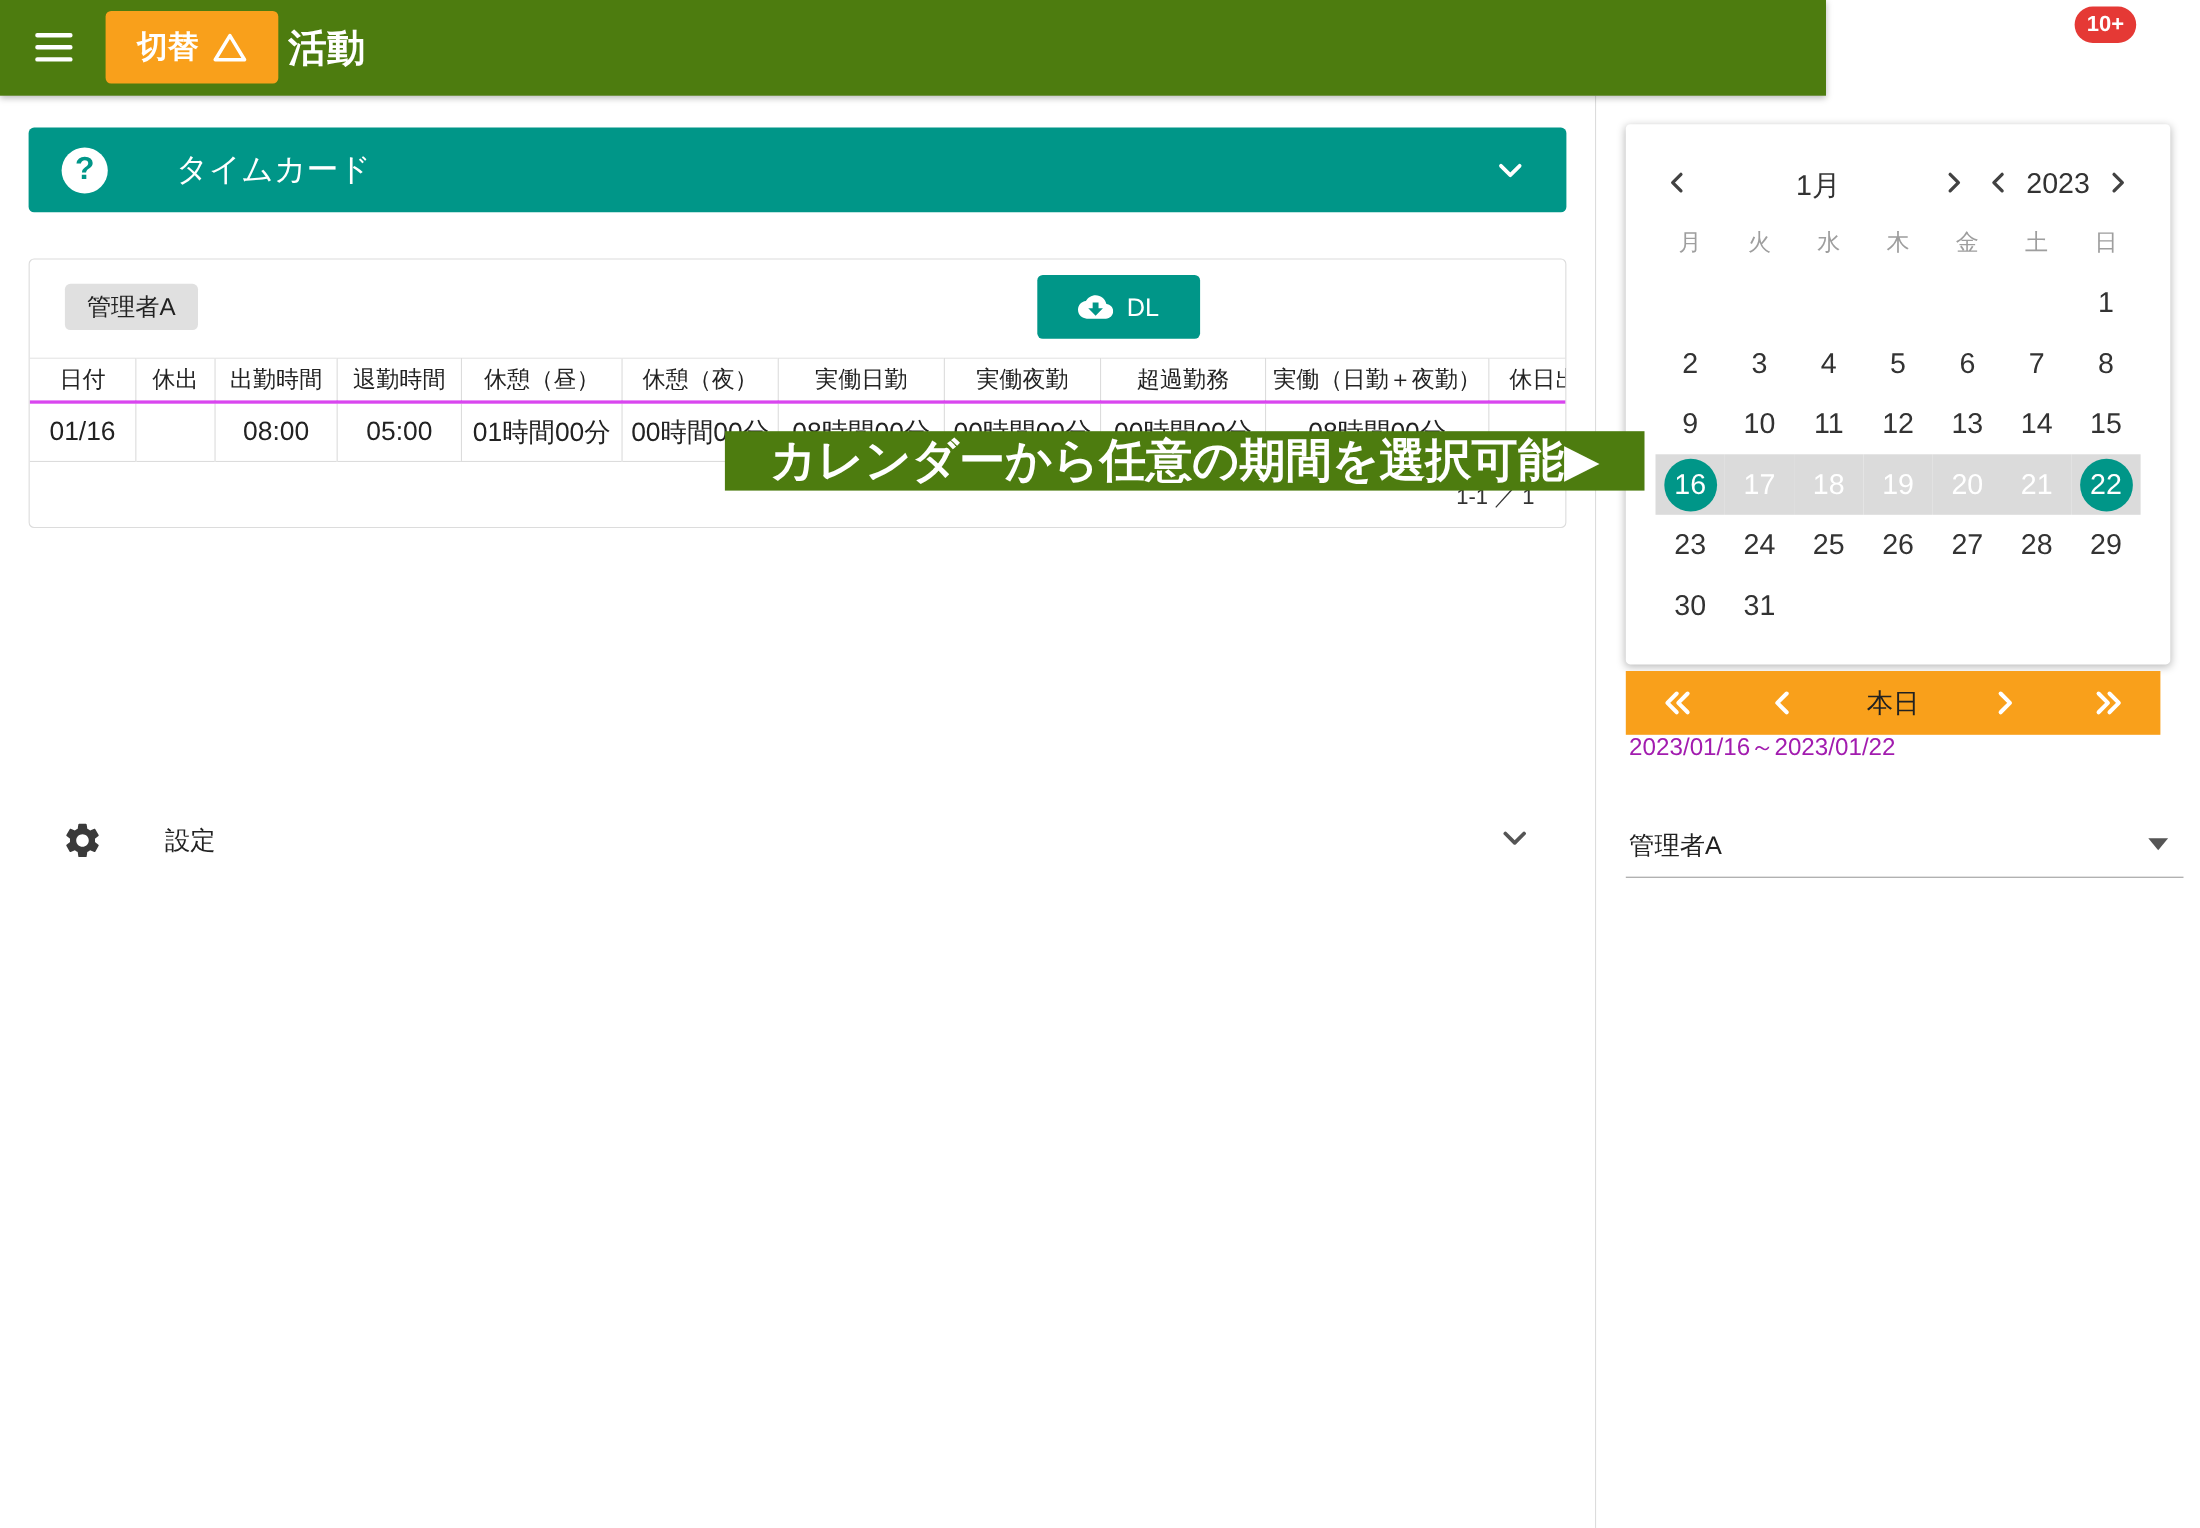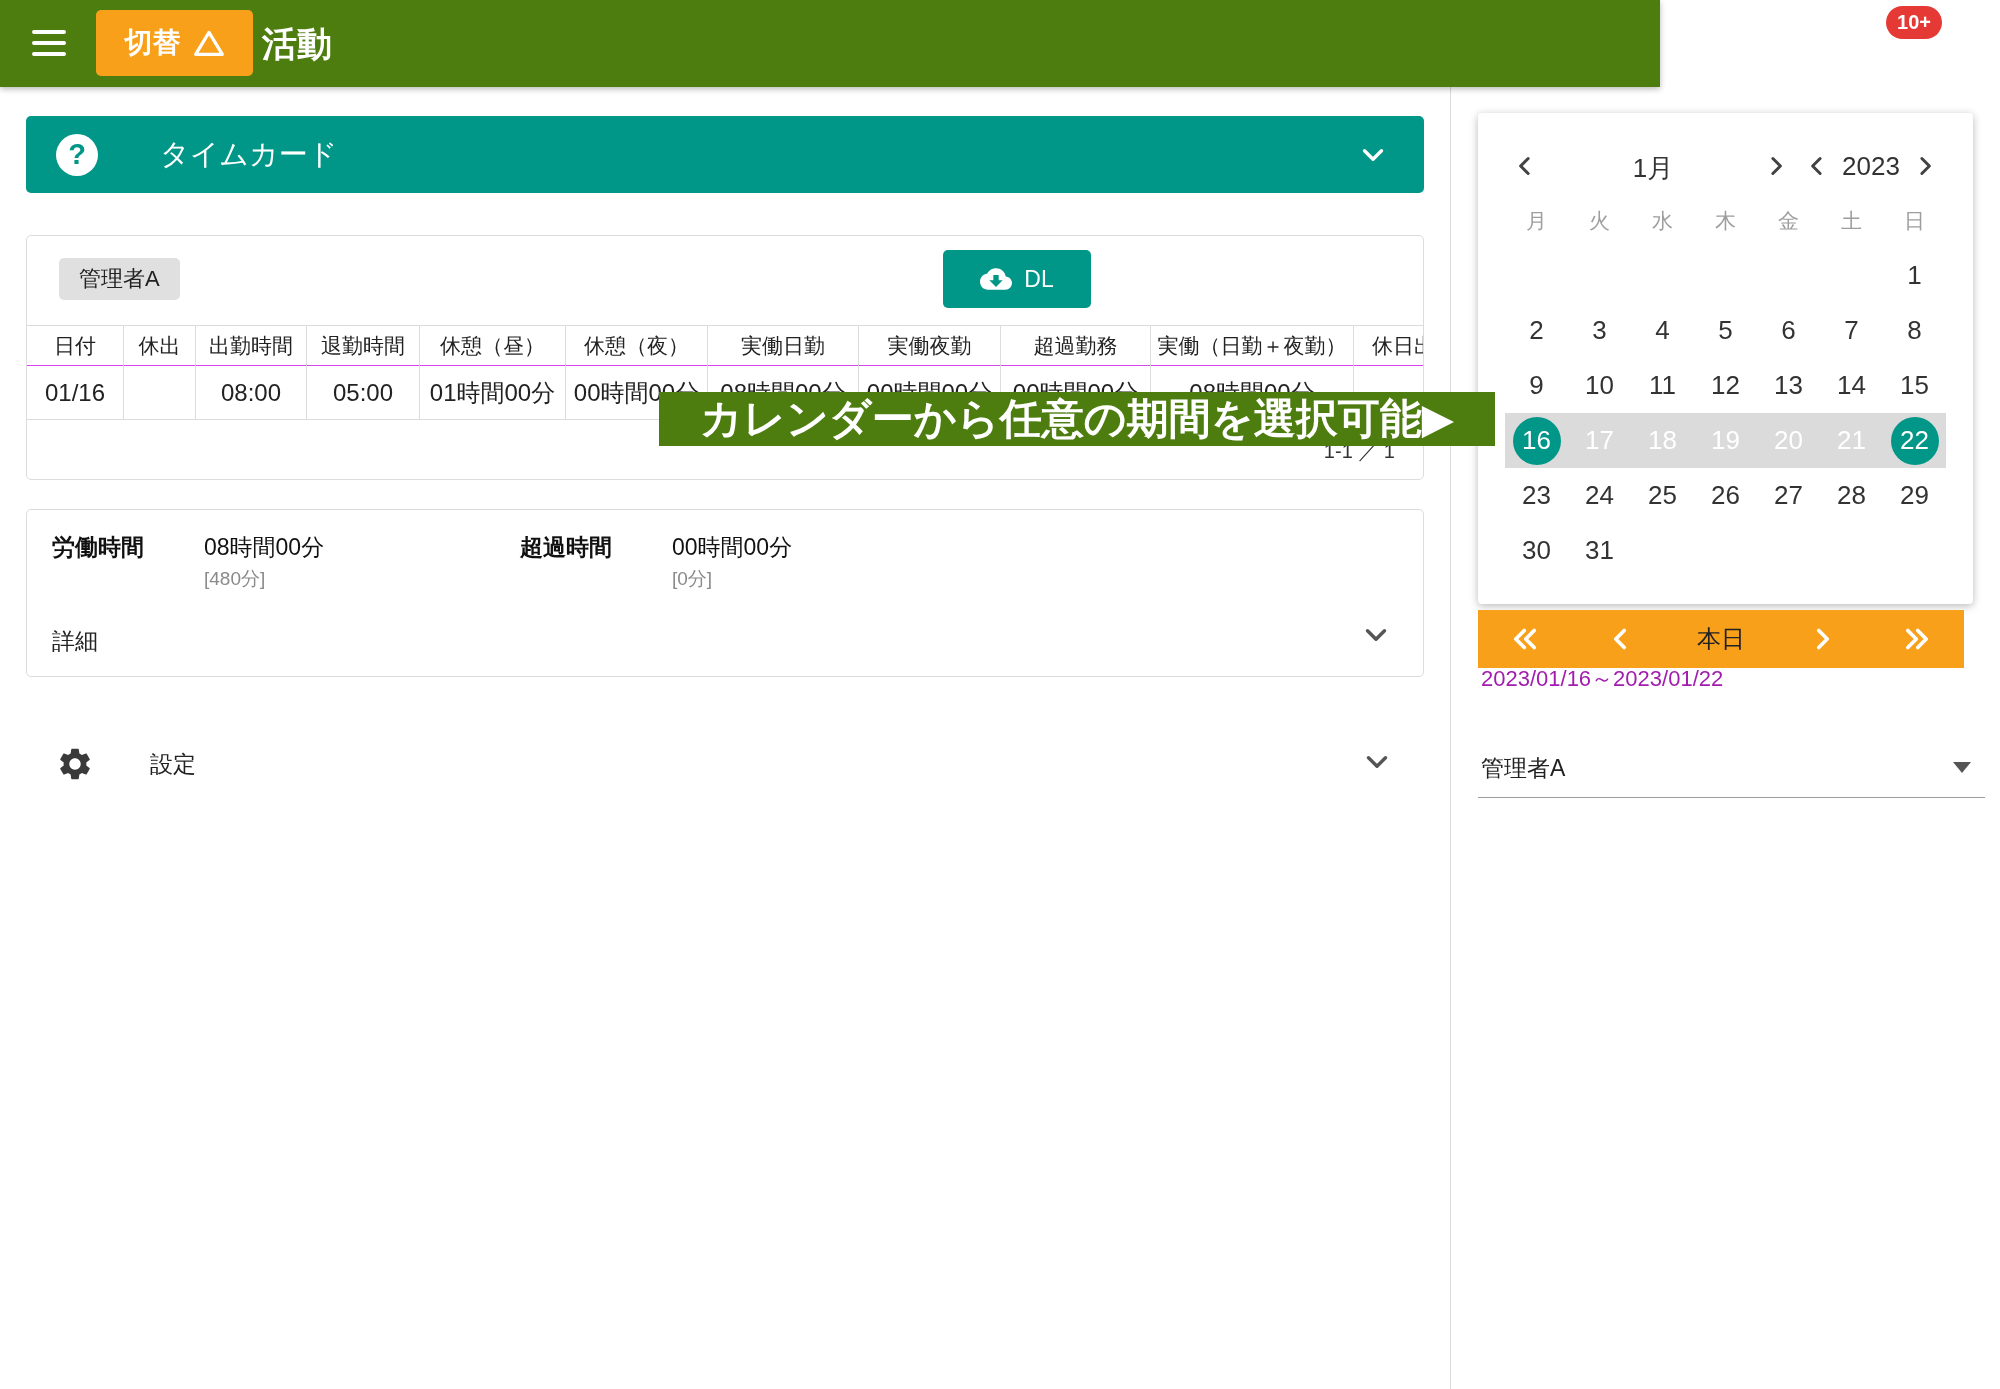--- a/index.html
+++ b/index.html
@@ -42,21 +42,21 @@
        border-radius:5px;display:flex;align-items:center;justify-content:center;gap:12px;
        font-size:23px;cursor:pointer;font-family:inherit;padding:0;}
   .btn-dl{left:916px;width:148px;}
   .btn-entry{left:1068px;width:302px;}
 
   .table-wrap{position:absolute;left:0;top:89px;width:1396px;overflow:hidden;}
   .tc-table{width:1437px;table-layout:fixed;border-collapse:collapse;}
   .tc-table th,.tc-table td{border-left:1px solid #DCDCDC;text-align:center;padding:0;
                             overflow:hidden;white-space:nowrap;}
   .tc-table th:first-child,.tc-table td:first-child{border-left:none;}
-  .tc-table thead tr{height:40px;border-top:1px solid #DCDCDC;border-bottom:1px solid #d946ef;}
+  .tc-table thead tr{height:40px;border-top:1px solid #DCDCDC;border-bottom:3px solid #d946ef;}
   .tc-table tbody tr{height:54px;border-bottom:1px solid #DCDCDC;}
   .tc-table th{font-size:21px;font-weight:500;color:#222;}
   .tc-table td{font-size:24px;color:#222;}
   .tc-table th:nth-child(1),.tc-table td:nth-child(1){width:96px;}
   .tc-table th:nth-child(2),.tc-table td:nth-child(2){width:71px;}
   .tc-table th:nth-child(3),.tc-table td:nth-child(3){width:110px;}
   .tc-table th:nth-child(4),.tc-table td:nth-child(4){width:112px;}
   .tc-table th:nth-child(5),.tc-table td:nth-child(5){width:145px;}
   .tc-table th:nth-child(6),.tc-table td:nth-child(6){width:141px;}
   .tc-table th:nth-child(7),.tc-table td:nth-child(7){width:150px;}
@@ -215,34 +215,20 @@
             <td></td>
           </tr>
         </tbody>
       </table>
     </div>
     <div class="pagination">1-1 ／ 1</div>
   </section>
 
   <div class="annotation">カレンダーから任意の期間を選択可能▶</div>
 
-  <section class="card card2">
-    <span class="sum-label lab-label">労働時間</span>
-    <span class="sum-value lab-value">08時間00分</span>
-    <span class="sum-minutes lab-min">[480分]</span>
-    <span class="sum-label ot-label">超過時間</span>
-    <span class="sum-value ot-value">00時間00分</span>
-    <span class="sum-minutes ot-min">[0分]</span>
-    <span class="detail-label">詳細</span>
-    <span class="row-chev">
-      <svg width="34" height="34" viewBox="0 0 24 24">
-          <path d="M6 9l6 6 6-6" fill="none" stroke="#555" stroke-width="2.4" stroke-linecap="round" stroke-linejoin="round"></path>
-        </svg>
-    </span>
-  </section>
 
   <div class="settings-row">
     <span class="gear">
       <svg width="38" height="38" viewBox="0 0 24 24">
           <path fill="#3a3a3a" d="M19.14 12.94c.04-.3.06-.61.06-.94 0-.32-.02-.64-.07-.94l2.03-1.58c.18-.14.23-.41.12-.61l-1.92-3.32c-.12-.22-.37-.29-.59-.22l-2.39.96c-.5-.38-1.03-.7-1.62-.94l-.36-2.54c-.04-.24-.24-.41-.48-.41h-3.84c-.24 0-.43.17-.47.41l-.36 2.54c-.59.24-1.13.57-1.62.94l-2.39-.96c-.22-.08-.47 0-.59.22L2.74 8.87c-.12.21-.08.47.12.61l2.03 1.58c-.05.3-.09.63-.09.94s.02.64.07.94l-2.03 1.58c-.18.14-.23.41-.12.61l1.92 3.32c.12.22.37.29.59.22l2.39-.96c.5.38 1.03.7 1.62.94l.36 2.54c.05.24.24.41.48.41h3.84c.24 0 .44-.17.47-.41l.36-2.54c.59-.24 1.13-.56 1.62-.94l2.39.96c.22.08.47 0 .59-.22l1.92-3.32c.12-.22.07-.47-.12-.61l-2.01-1.58zM12 15.6c-1.98 0-3.6-1.62-3.6-3.6s1.62-3.6 3.6-3.6 3.6 1.62 3.6 3.6-1.62 3.6-3.6 3.6z"></path>
         </svg>
     </span>
     <span class="settings-label">設定</span>
     <span class="row-chev">
       <svg width="34" height="34" viewBox="0 0 24 24">

